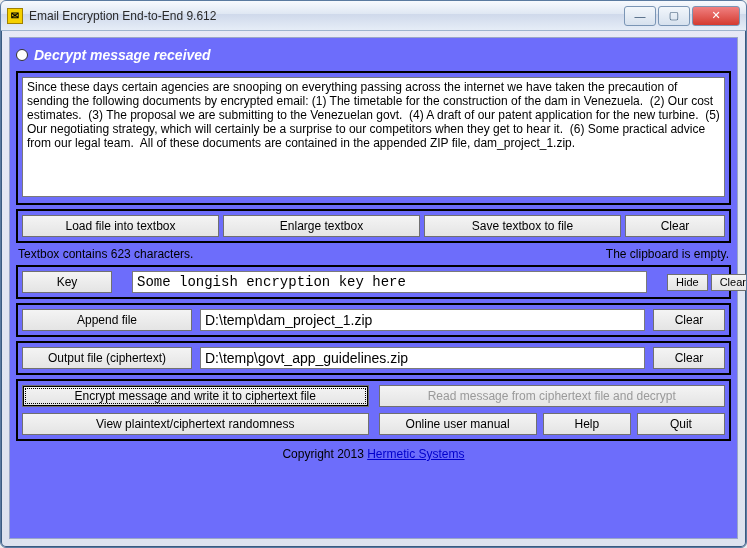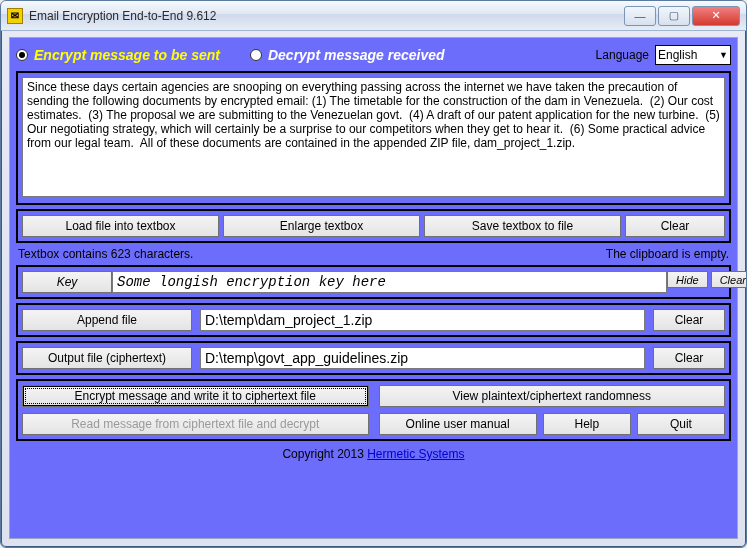--- a/index.html
+++ b/index.html
@@ -80,21 +80,21 @@
   }
   .btn.disabled { color:#9a9a9a; }
   .panel-row { display:flex; gap:4px; }
   .panel-row .btn { flex:1; }
   .status-row{ display:flex; justify-content:space-between; color:#000; font-size:12px; margin:4px 2px 2px 2px;}
   .field {
     background:#fff; border:1px solid #7a7a7a; height:22px;
     font-family: "Courier New", monospace; font-size:14px;
     padding:2px 4px; display:flex; align-items:center; overflow:hidden;
   }
-  .key-row{ display:flex; align-items:flex-start; gap:0;font-style:italic;}
+  .key-row{ display:flex; align-items:center; gap:20px;}
   .key-row .label-btn{ width:90px; }
   .key-row .field{ flex:1; }
   .key-side{ display:flex; flex-direction:row; gap:3px; width:58px;}
   .key-side .btn{ width:100%; font-size:11px; height:17px;}
   .path-row{ display:flex; gap:8px; align-items:center;}
   .path-row .label-btn{ width:170px;}
   .path-row .field{ flex:1; font-family: Arial, sans-serif;}
   .path-row .clear-btn{ width:72px;}
   .action-grid{ display:grid; grid-template-columns: 1fr 1fr; grid-template-rows: auto auto; gap:6px 10px;}
   .right-actions{ display:flex; gap:6px;}
@@ -114,35 +114,24 @@
     <div class="win-btns">
       <div class="win-btn">—</div>
       <div class="win-btn">▢</div>
       <div class="win-btn close">✕</div>
     </div>
   </div>
 
   <div class="client">
 
     <div class="mode-row">
-      <span class="radio-label selected">
-        <span class="dot"></span>
-        <span>Encrypt message to be sent</span>
-      </span>
       <span class="radio-label">
         <span class="dot"></span>
         <span>Decrypt message received</span>
       </span>
-      <div class="lang-area">
-        <label>Language</label>
-        <div class="lang-select">
-          <span>English</span>
-          <span class="arrow">▼</span>
-        </div>
-      </div>
     </div>
 
     <div class="panel">
       <textarea class="msg" style="">Since these days certain agencies are snooping on everything passing across the internet we have taken the precaution of sending the following documents by encrypted email: (1) The timetable for the construction of the dam in Venezuela.  (2) Our cost estimates.  (3) The proposal we are submitting to the Venezuelan govt.  (4) A draft of our patent application for the new turbine.  (5) Our negotiating strategy, which will certainly be a surprise to our competitors when they get to hear it.  (6) Some practical advice from our legal team.  All of these documents are contained in the appended ZIP file, dam_project_1.zip.</textarea>
     </div>
 
     <div class="panel">
       <div class="panel-row">
         <div class="btn">Load file into textbox</div>
         <div class="btn">Enlarge textbox</div>
@@ -179,22 +168,22 @@
       <div class="path-row">
         <div class="btn label-btn">Output file (ciphertext)</div>
         <div class="field">D:\temp\govt_app_guidelines.zip</div>
         <div class="btn clear-btn">Clear</div>
       </div>
     </div>
 
     <div class="panel">
       <div class="action-grid">
         <div class="btn dotted wide">Encrypt message and write it to ciphertext file</div>
+        <div class="btn disabled wide">Read message from ciphertext file and decrypt</div>
         <div class="btn wide">View plaintext/ciphertext randomness</div>
-        <div class="btn disabled wide">Read message from ciphertext file and decrypt</div>
         <div class="right-actions">
           <div class="btn" style="flex:2">Online user manual</div>
           <div class="btn">Help</div>
           <div class="btn">Quit</div>
         </div>
       </div>
     </div>
 
     <div class="footer">
       <span>Copyright 2013  </span>

